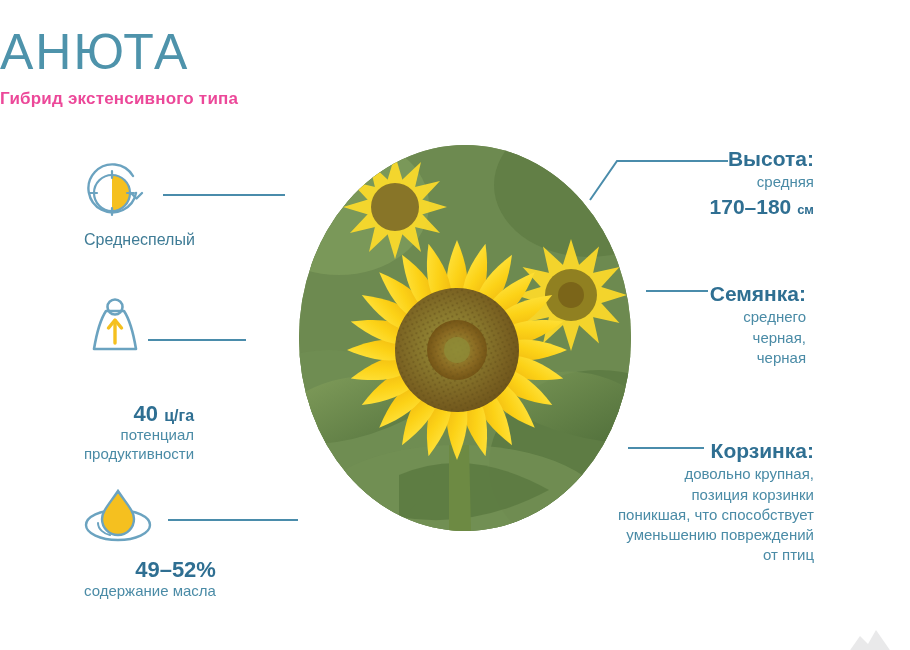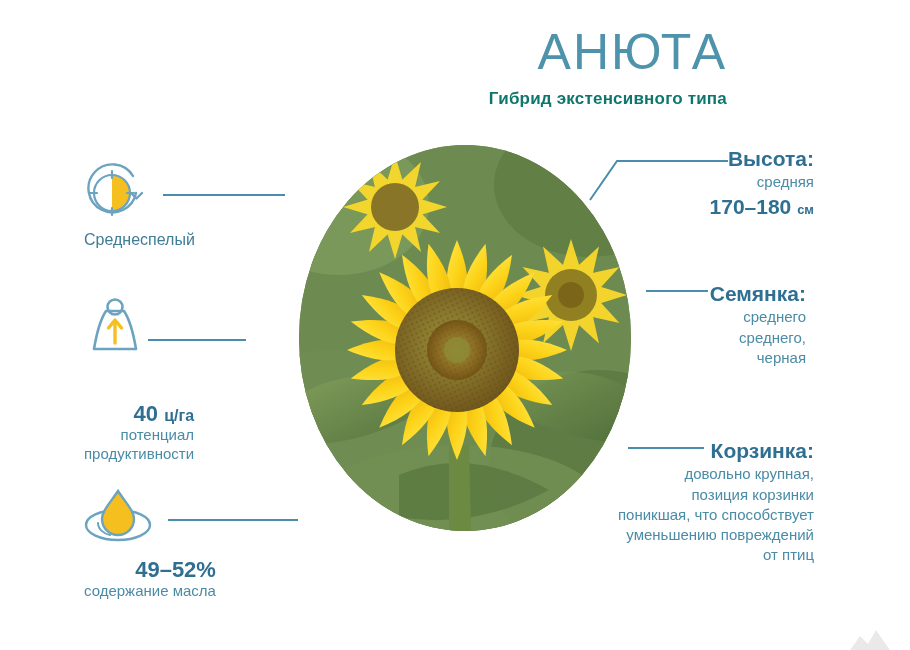--- a/index.html
+++ b/index.html
@@ -21,35 +21,35 @@
     height: 650px;
     background: #ffffff;
   }
 
   
   .header {
     position: absolute;
     left: 0;
     top: 26px;
     width: 727px;
-    text-align: right;
+    text-align: left;
   }
   .title {
     font-size: 50px;
     letter-spacing: 2px;
     color: #4e93ab;
     font-weight: normal;
     line-height: 1.05;
     margin: 0;
   }
   .subtitle {
     margin: 10px 0 0 0;
     font-size: 17px;
     font-weight: bold;
-    color: #0f766e;
+    color: #ec4899;
     letter-spacing: 0.2px;
   }
 
   
   .photo-circle {
     position: absolute;
     left: 299px;
     top: 145px;
     width: 332px;
     height: 386px;
@@ -340,21 +340,21 @@
     <div class="r-line">средняя</div>
     <div class="r-big">
       <span>170–180</span>
       <span class="unit">см</span>
     </div>
   </div>
 
   <div class="right-block" style="right:104px; top:280px; width:260px;">
     <div class="r-head">Семянка:</div>
     <div class="r-line">среднего</div>
-    <div class="r-line">среднего,</div>
+    <div class="r-line">черная,</div>
     <div class="r-line">черная</div>
   </div>
 
   <div class="right-block" style="right:96px; top:437px; width:330px;">
     <div class="r-head">Корзинка:</div>
     <div class="r-line">довольно крупная,</div>
     <div class="r-line">позиция корзинки</div>
     <div class="r-line">поникшая, что способствует</div>
     <div class="r-line">уменьшению повреждений</div>
     <div class="r-line">от птиц</div>

